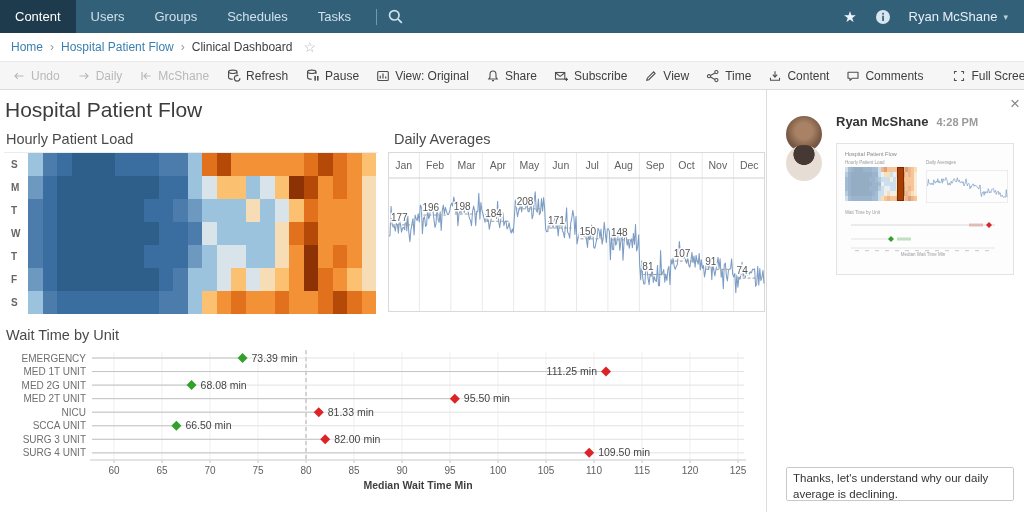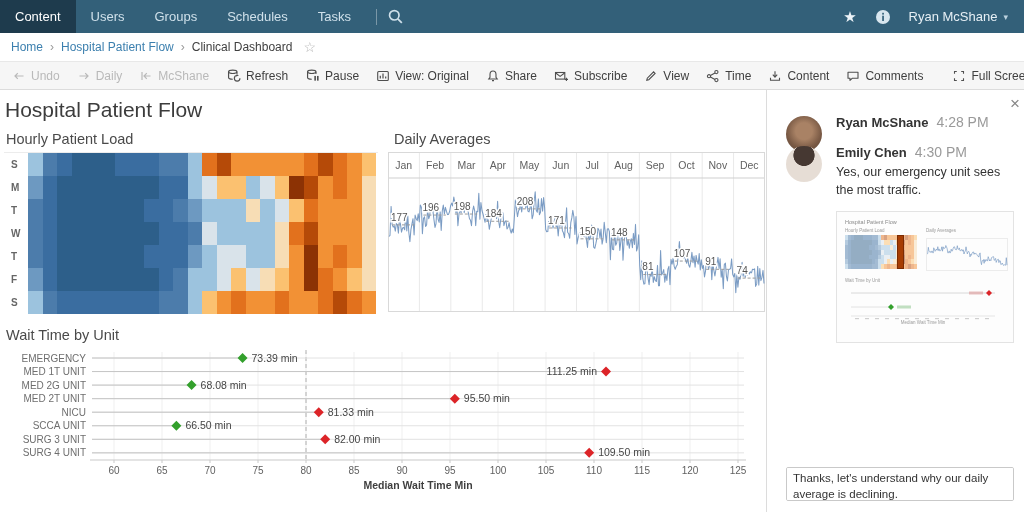--- a/index.html
+++ b/index.html
@@ -50,21 +50,21 @@
   
   .panel{flex:1;border-left:1px solid #dcdcdc;position:relative;font-size:13px;background:#fff}
   .close-x{position:absolute;top:4px;right:10px;font-size:17px;color:#888;cursor:pointer}
   .comment{position:relative;padding:0 16px 0 19px;margin-top:24px}
   .comment + .comment{margin-top:14px}
   .avatar{width:36px;height:36px;border-radius:50%;position:absolute;left:19px;top:2px}
   .avatar-ryan{background:radial-gradient(circle at 50% 42%,#a98265 0 30%,#7a5a45 62%,#574031 100%)}
   .avatar-emily{background:radial-gradient(circle at 50% 26%,#463832 0 32%,#e6ddd5 34%)}
   .c-body{margin-left:50px}
   .c-name{font-weight:bold;font-size:13px;color:#333}
-  .c-time{font-weight:normal;font-size:14px;color:#9a9a9a;margin-left:8px}
+  .c-time{font-weight:bold;font-size:11px;color:#9a9a9a;margin-left:8px}
   .c-text{font-size:12.5px;line-height:1.45;color:#333;margin-top:3px}
   .thumb{margin:12px 16px 0 69px;width:178px;height:132px;border:1px solid #e3e3e3;
     background:#fdfdfd;padding:7px 8px;cursor:pointer}
   .t-title{font-size:5.5px;color:#8a8a8a;margin-bottom:3px}
   .t-label{font-size:4.5px;color:#9a9a9a;margin-bottom:2px}
   .t-row{display:flex;gap:9px}
   .t-block{position:relative}
   #mini-heat{display:grid;opacity:.5}
   .t-highlight{position:absolute;left:52px;top:7px;width:7px;height:34px;
     background:#a63d03;border:1px solid #7c2b01}
@@ -553,24 +553,20 @@
 
     <div class="comment">
       <div class="avatar avatar-ryan"></div>
       <div class="c-body">
         <div><span class="c-name">Ryan McShane</span><span class="c-time">4:28 PM</span></div>
       </div>
     </div>
 
     <div class="comment">
       <div class="avatar avatar-emily"></div>
-      <div class="c-body">
-        <div><span class="c-name">Emily Chen</span><span class="c-time">4:30 PM</span></div>
-        <div class="c-text">Yes, our emergency unit sees the most traffic.</div>
-      </div>
     </div>
 
     <div class="thumb">
       <div class="t-title">Hospital Patient Flow</div>
       <div class="t-row">
         <div class="t-block">
           <div class="t-label">Hourly Patient Load</div>
           <div id="mini-heat" style="grid-template-columns: repeat(24, 3px); grid-auto-rows: 4.85px;">
               <div style="background: rgb(156, 195, 222);"></div>
               <div style="background: rgb(76, 124, 171);"></div>

